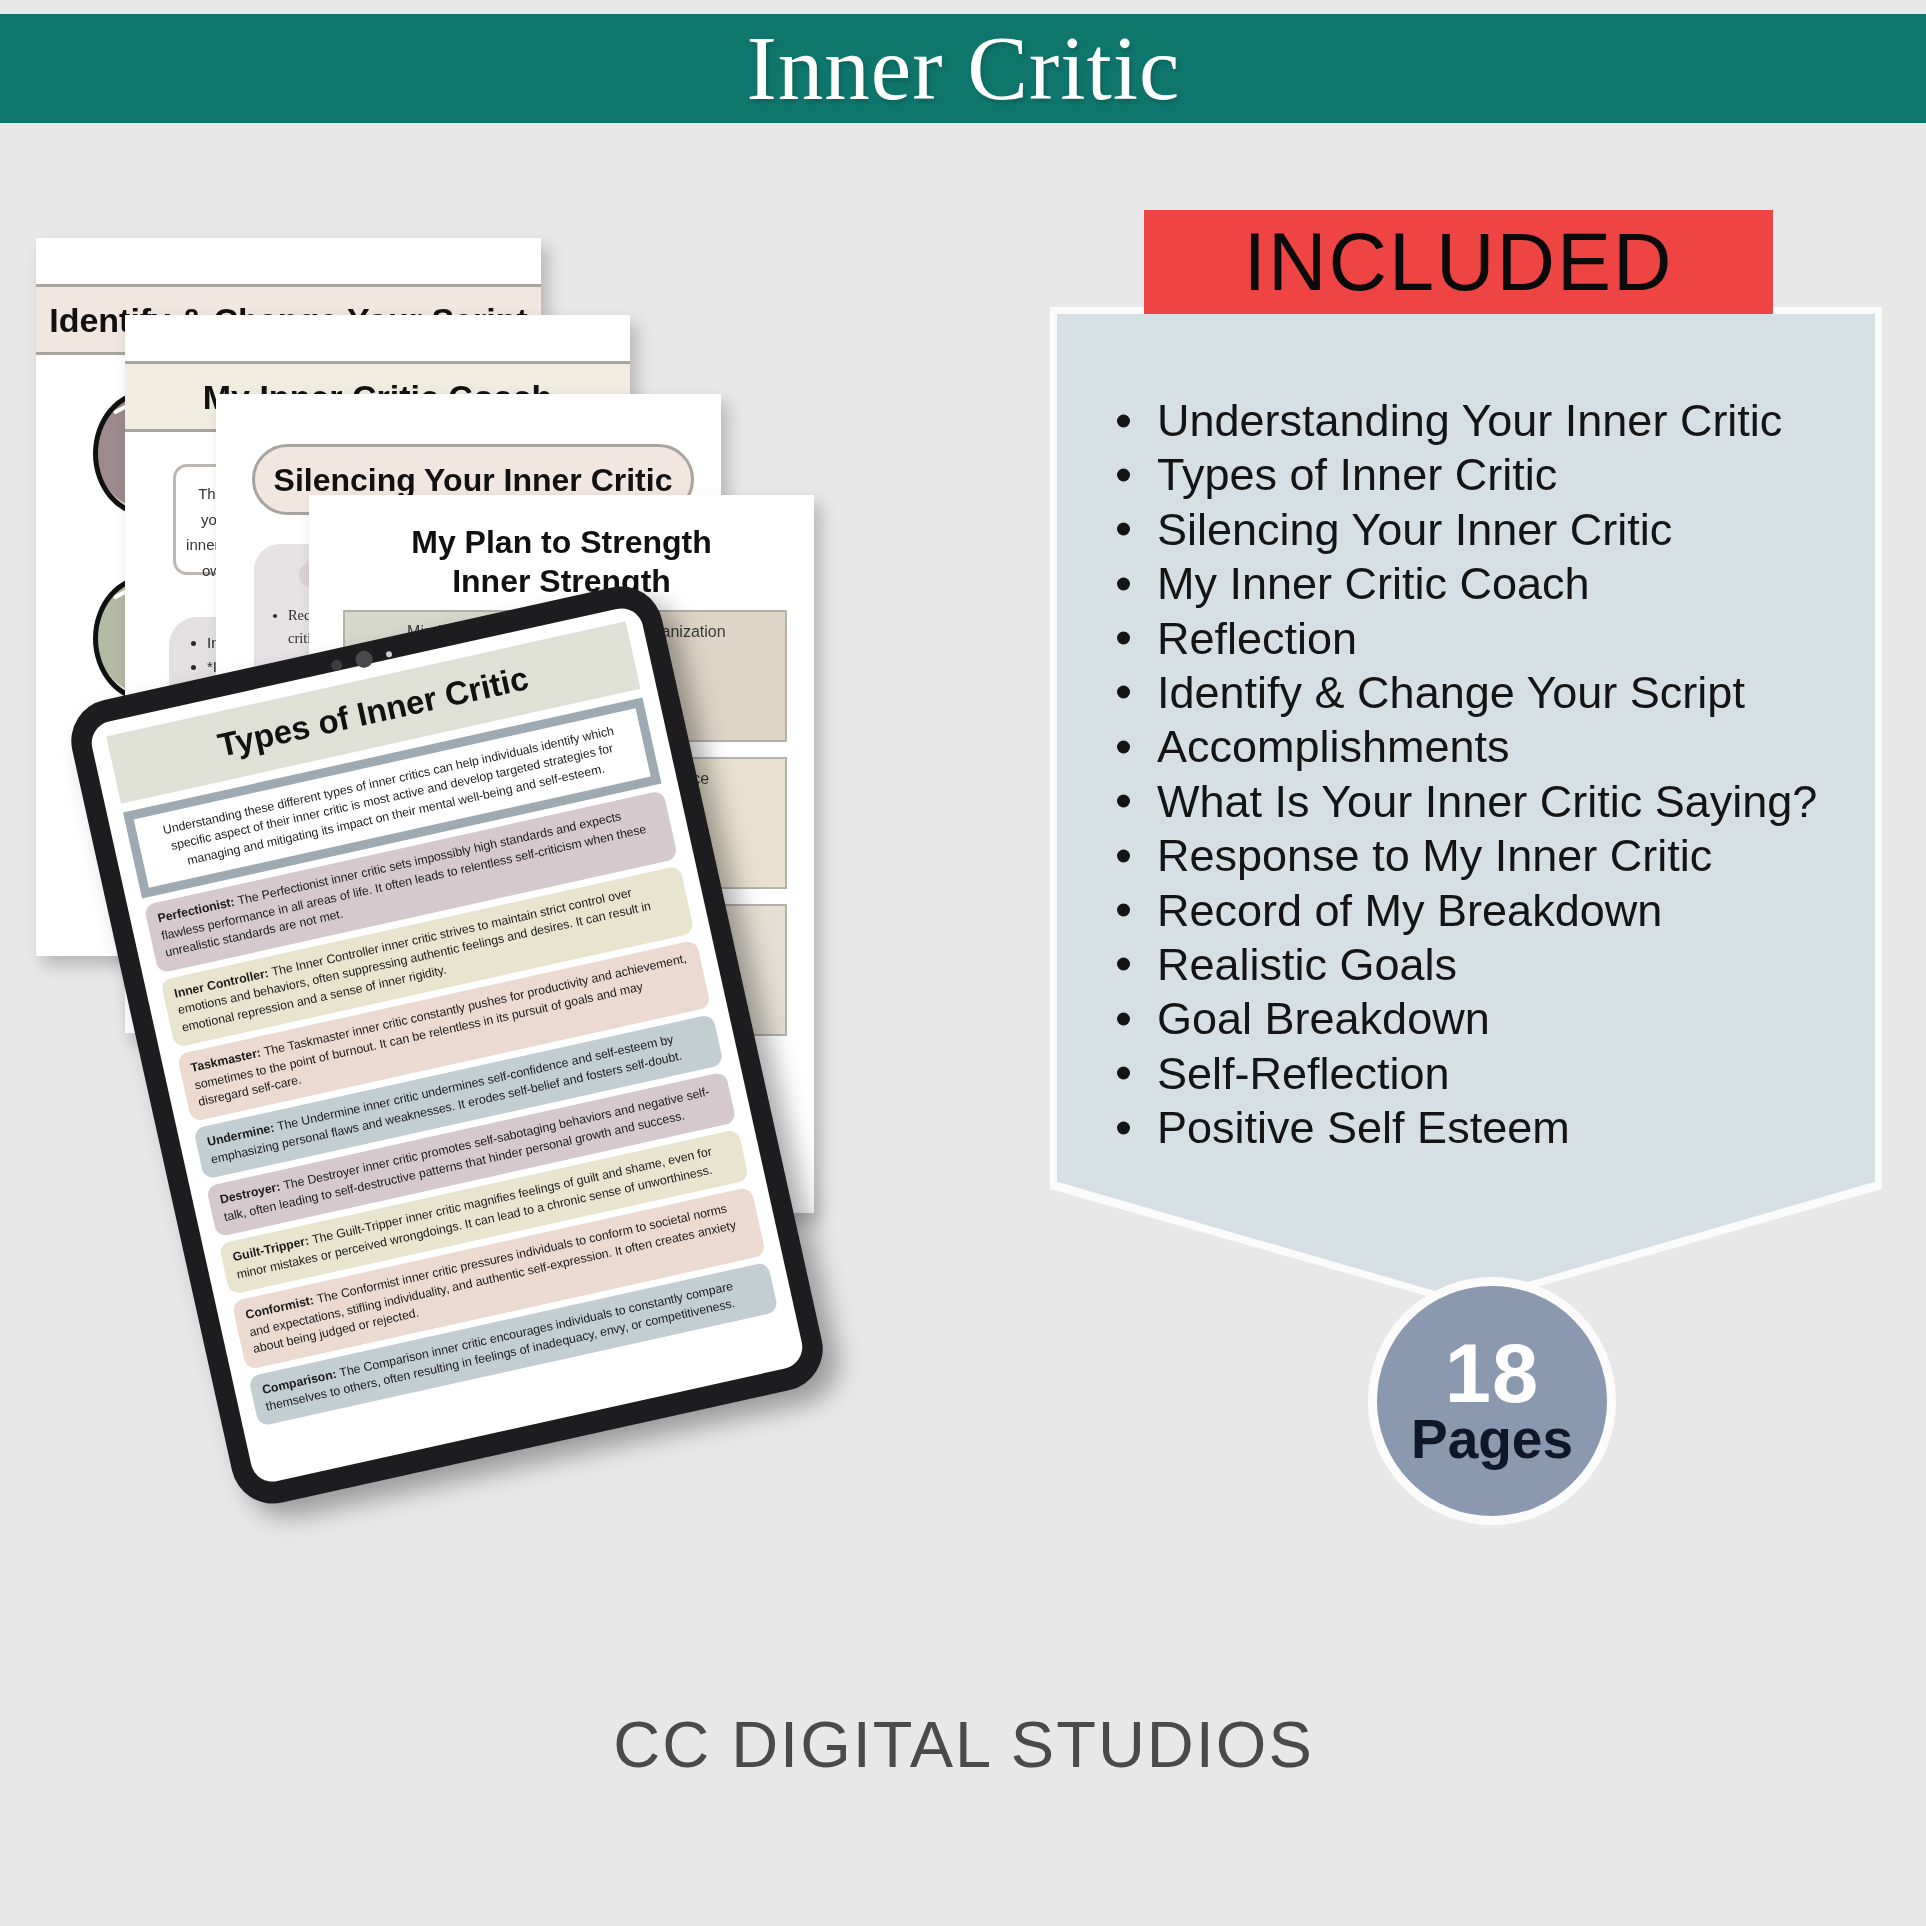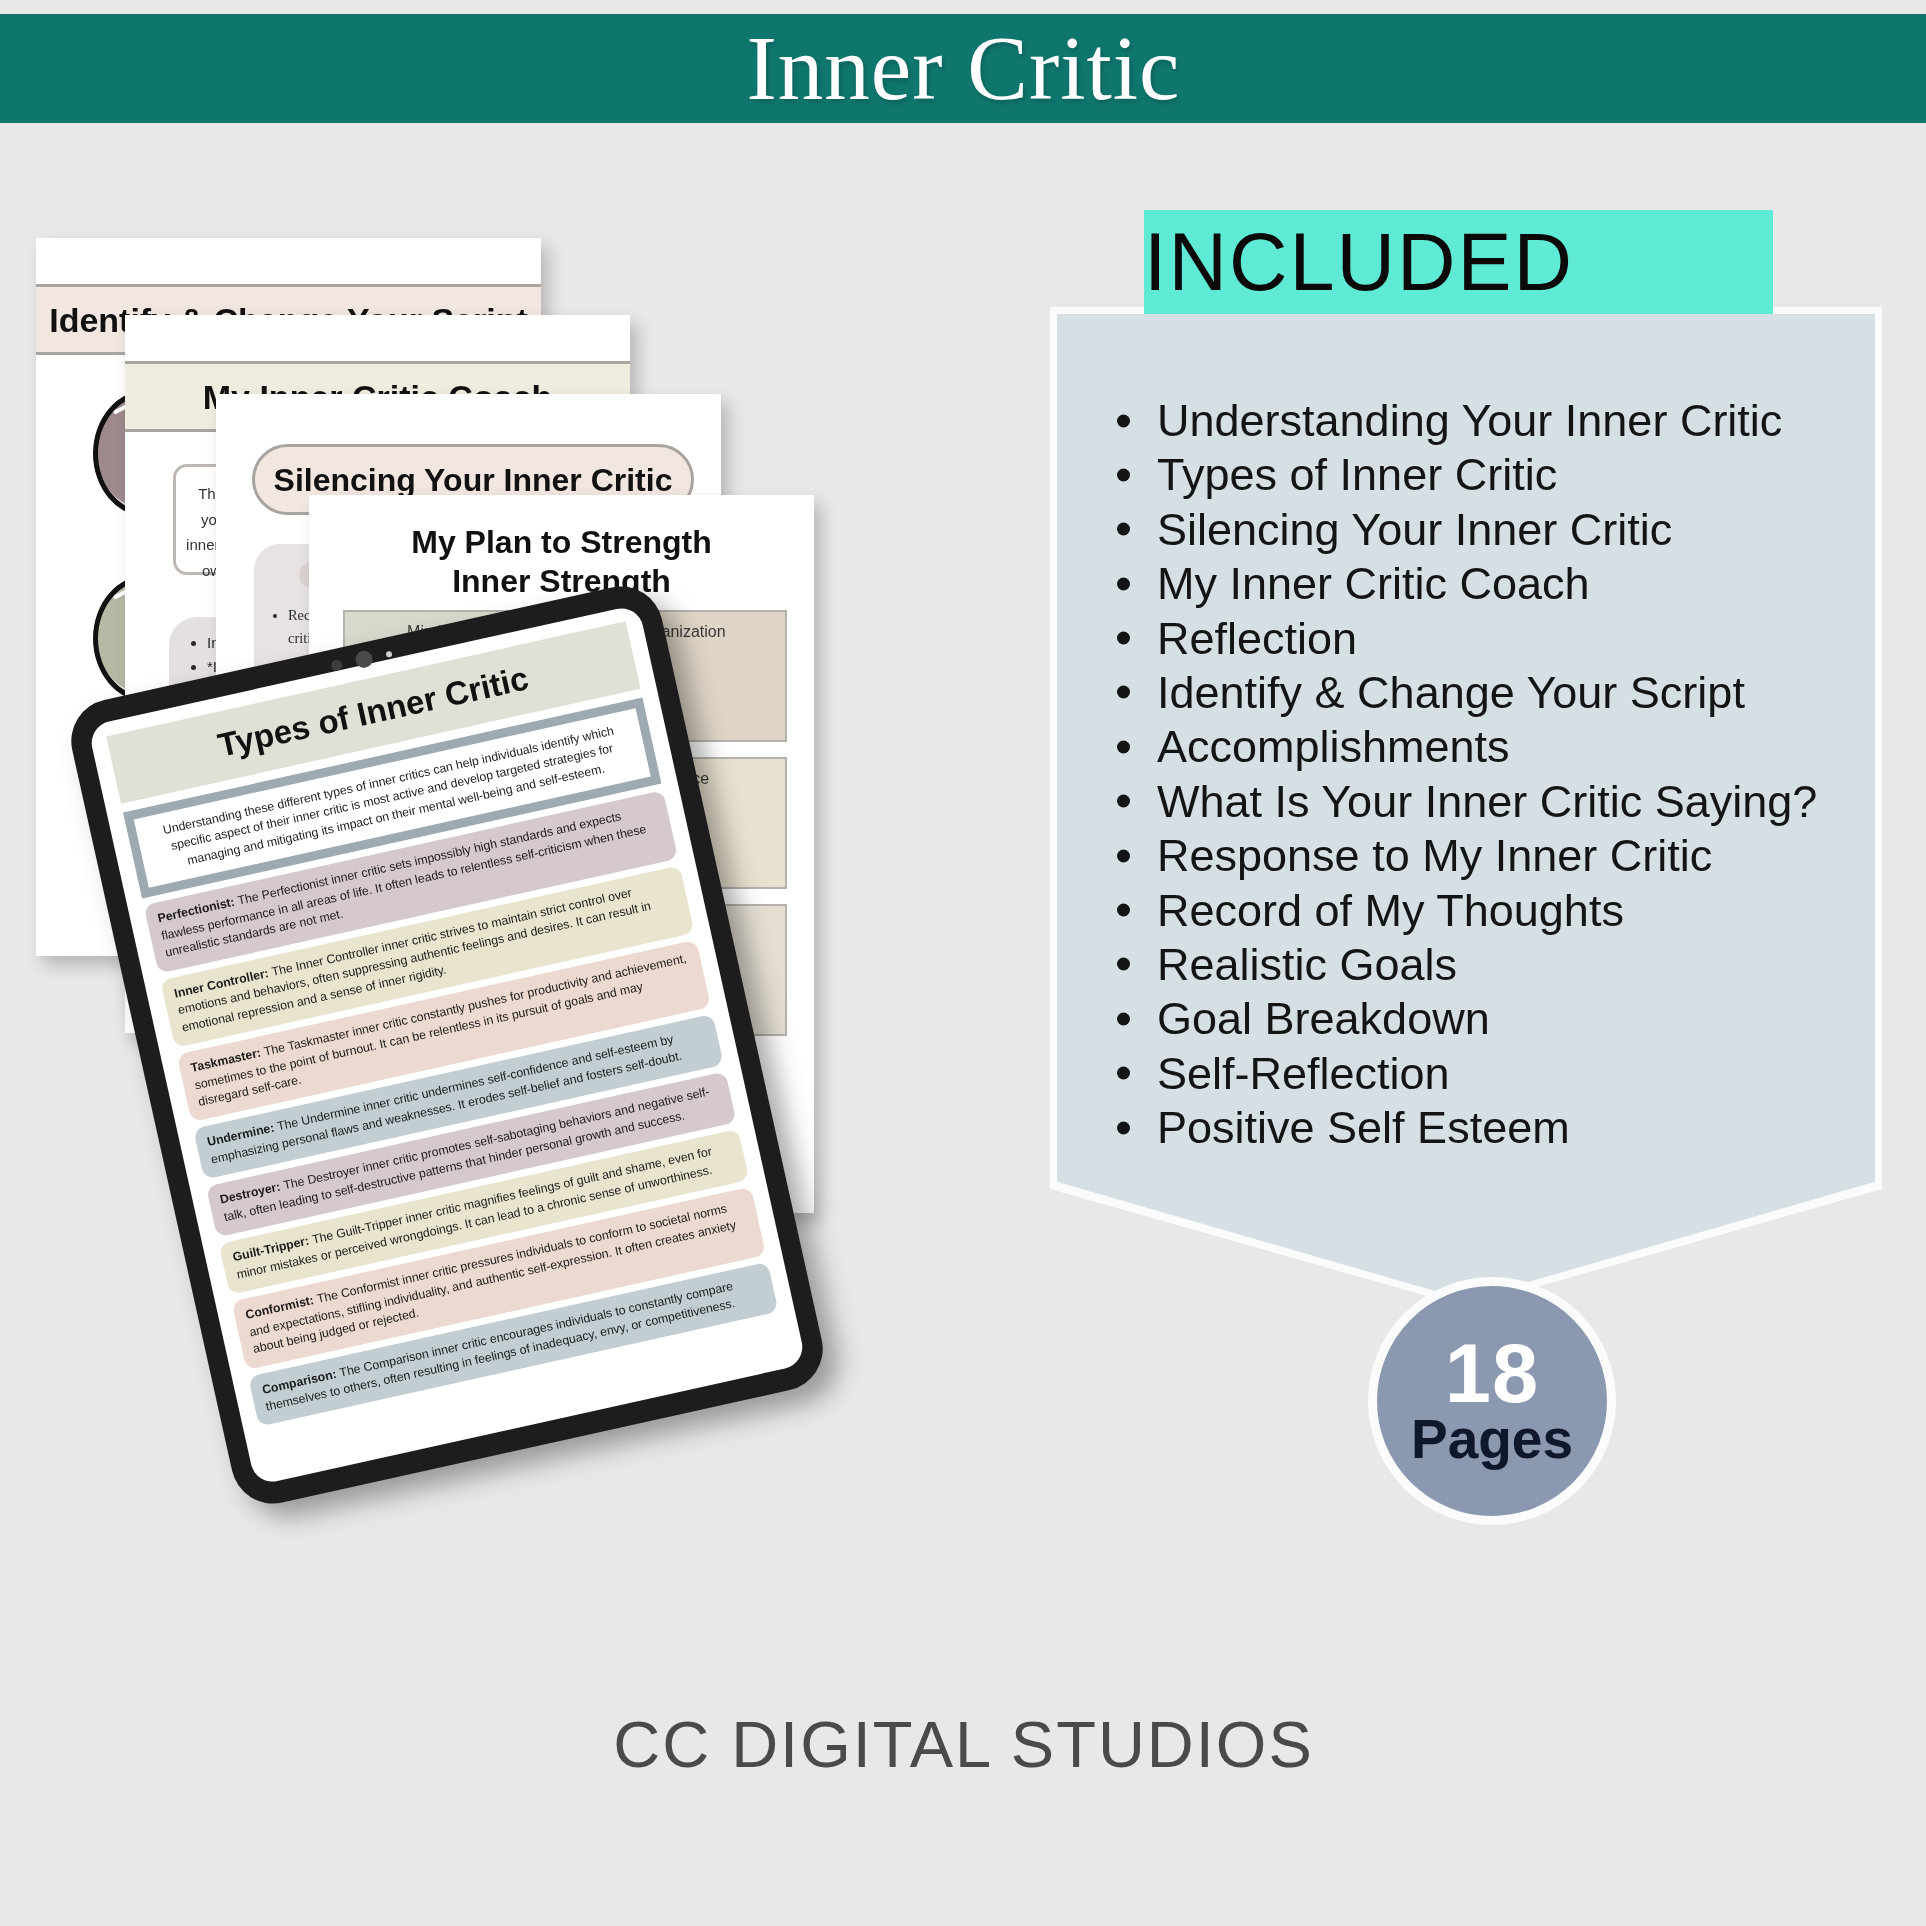--- a/index.html
+++ b/index.html
@@ -67,23 +67,24 @@
     background: #d6dfe4;
     -webkit-clip-path: polygon(0% 0%, 100% 0%, 100% 88.0%, 50% 100%, 0% 88.0%);
     clip-path: polygon(0% 0%, 100% 0%, 100% 88.0%, 50% 100%, 0% 88.0%);
   }
   .included-header {
     position: absolute;
     left: 106px;
     top: 0px;
     width: 629px;
     height: 104px;
-    background: #5eead4;
+    background: #ef4444;
     display: flex;
     align-items: center;
+    justify-content: center;
     z-index: 4;
   }
   .included-header-text {
     font-size: 81px;
     color: #0a0a0a;
     letter-spacing: 2px;
     font-weight: 400;
     line-height: 1;
   }
   .included-list {
@@ -491,21 +492,21 @@
     <ul class="included-list" id="included-list">
         <li><span class="bullet"></span><span>Understanding Your Inner Critic</span></li>
         <li><span class="bullet"></span><span>Types of Inner Critic</span></li>
         <li><span class="bullet"></span><span>Silencing Your Inner Critic</span></li>
         <li><span class="bullet"></span><span>My Inner Critic Coach</span></li>
         <li><span class="bullet"></span><span>Reflection</span></li>
         <li><span class="bullet"></span><span>Identify &amp; Change Your Script</span></li>
         <li><span class="bullet"></span><span>Accomplishments</span></li>
         <li><span class="bullet"></span><span>What Is Your Inner Critic Saying?</span></li>
         <li><span class="bullet"></span><span>Response to My Inner Critic</span></li>
-        <li><span class="bullet"></span><span>Record of My Thoughts</span></li>
+        <li><span class="bullet"></span><span>Record of My Breakdown</span></li>
         <li><span class="bullet"></span><span>Realistic Goals</span></li>
         <li><span class="bullet"></span><span>Goal Breakdown</span></li>
         <li><span class="bullet"></span><span>Self-Reflection</span></li>
         <li><span class="bullet"></span><span>Positive Self Esteem</span></li>
       </ul>
   </div>
 
   <div class="pages-badge">
     <div class="pages-num">18</div>
     <div class="pages-word">Pages</div>

